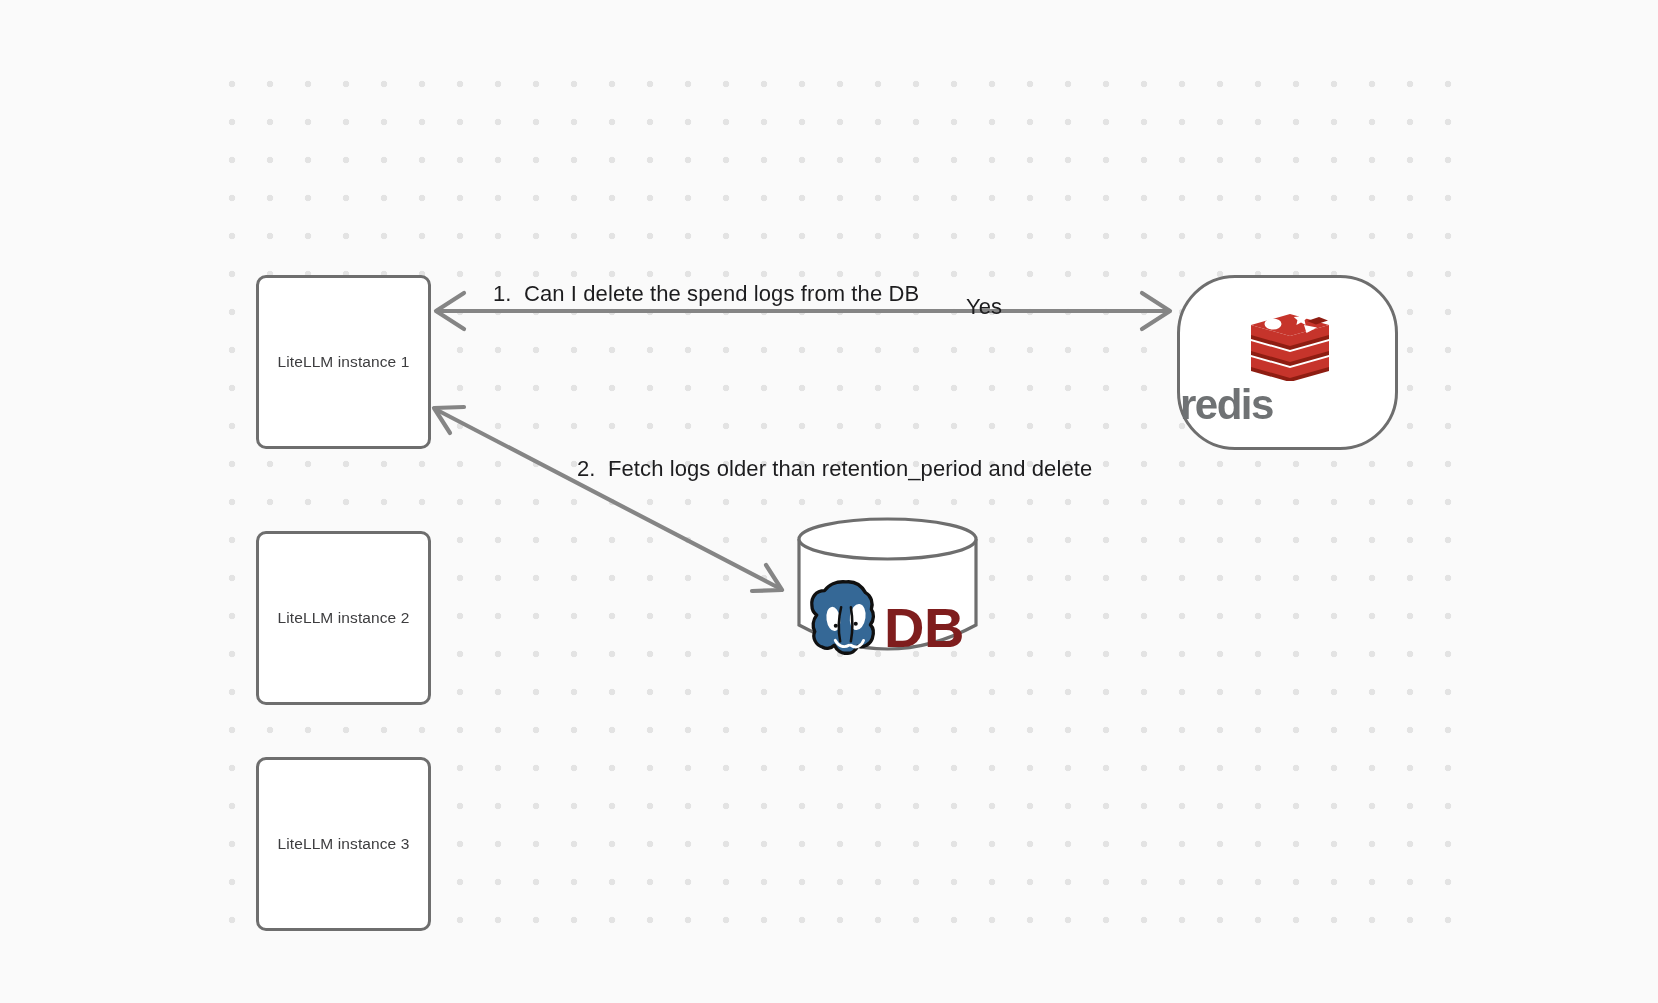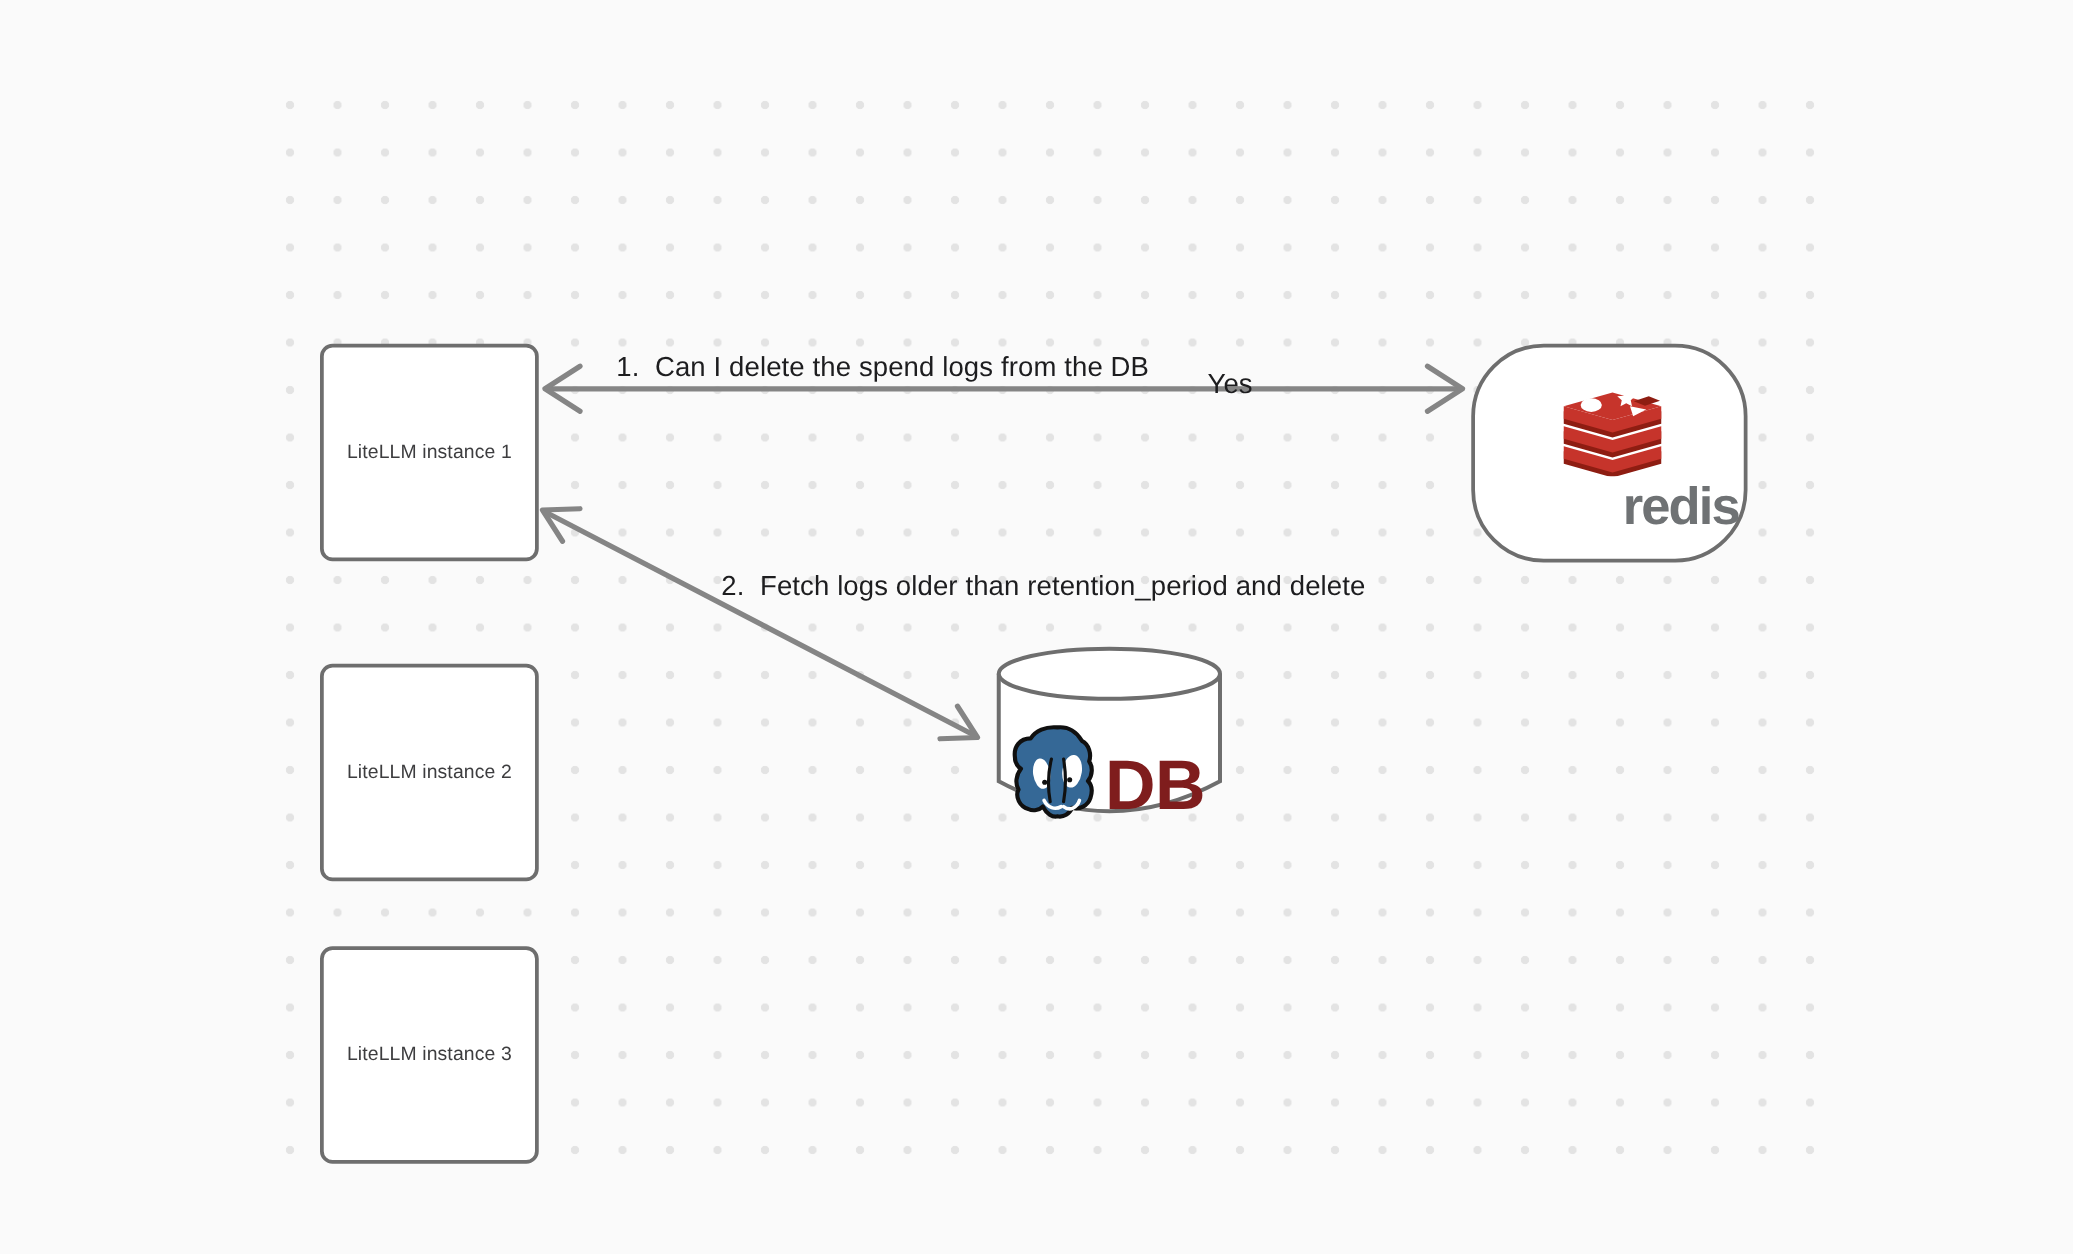--- a/index.html
+++ b/index.html
@@ -20,21 +20,21 @@
   .node-box .node-label{
     font-size:15.5px;color:#3d3d3f;letter-spacing:.1px;
   }
   .redis-node{
     position:absolute;left:1177px;top:275px;width:221px;height:175px;
     background:#ffffff;border:3.2px solid #6e6e6e;border-radius:58px;
     box-sizing:border-box;
   }
   .redis-logo{position:absolute;left:69px;top:33px;}
   .redis-wordmark{
-    position:absolute;left:0;right:4px;top:103px;text-align:right;
+    position:absolute;left:0;right:4px;top:103px;text-align:left;
     font-size:42px;font-weight:700;letter-spacing:-1.5px;color:#6f7274;
   }
   .db-node{position:absolute;left:796px;top:515px;width:183px;height:140px;}
   .db-cyl{position:absolute;left:0;top:0;overflow:visible;}
   .pg-logo{position:absolute;left:12px;top:62px;}
   .db-label{
     position:absolute;left:88px;top:80px;font-size:56px;font-weight:700;
     color:#7f1d1d;letter-spacing:-.5px;
   }
   .arrows{position:absolute;left:0;top:0;pointer-events:none;}

